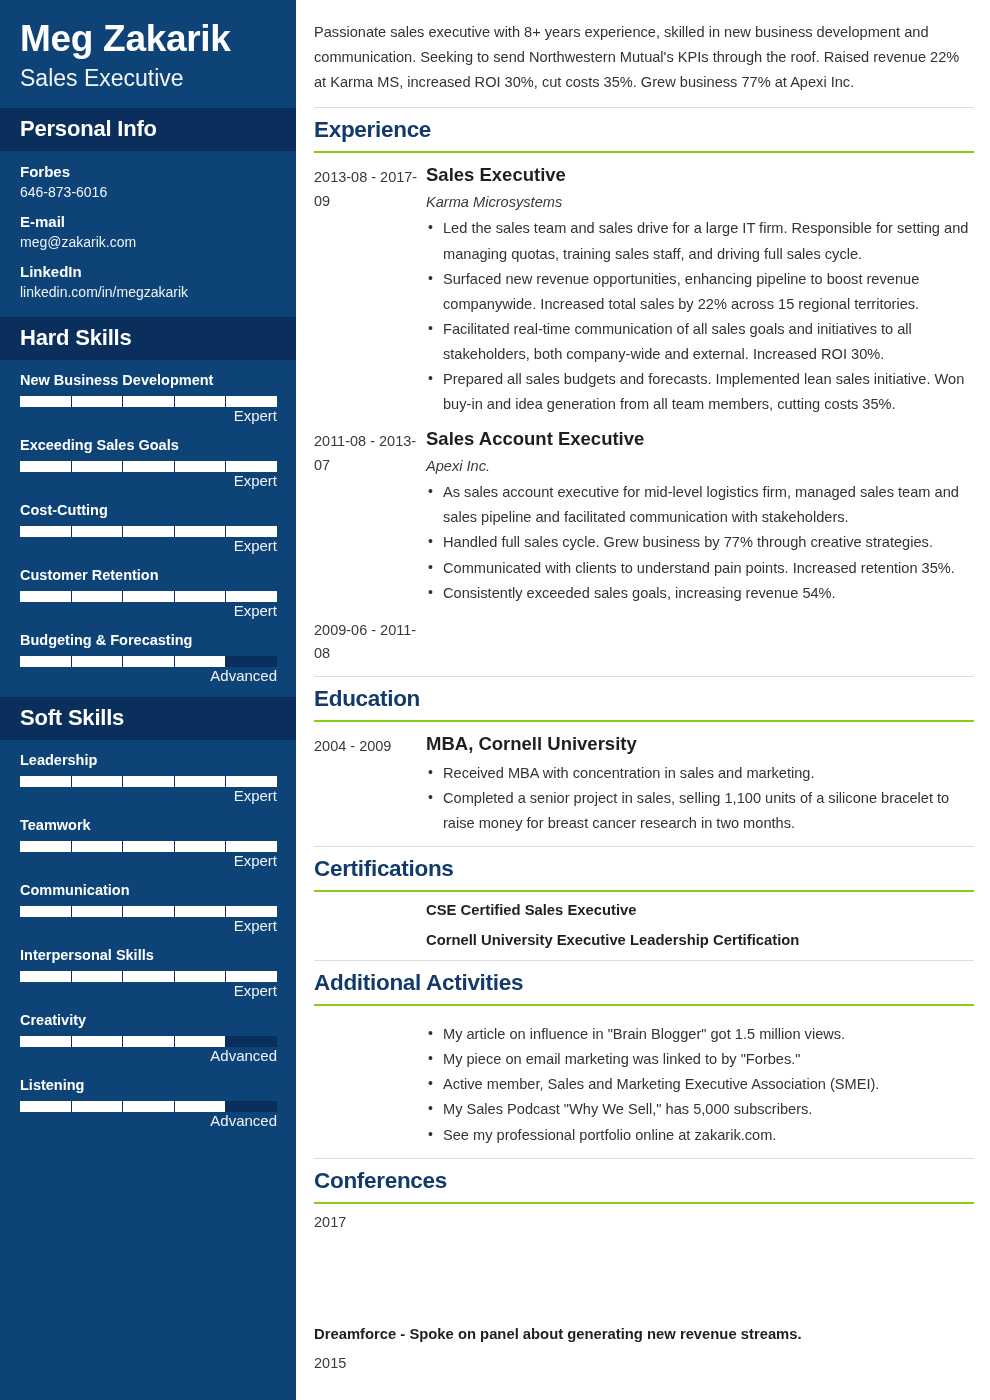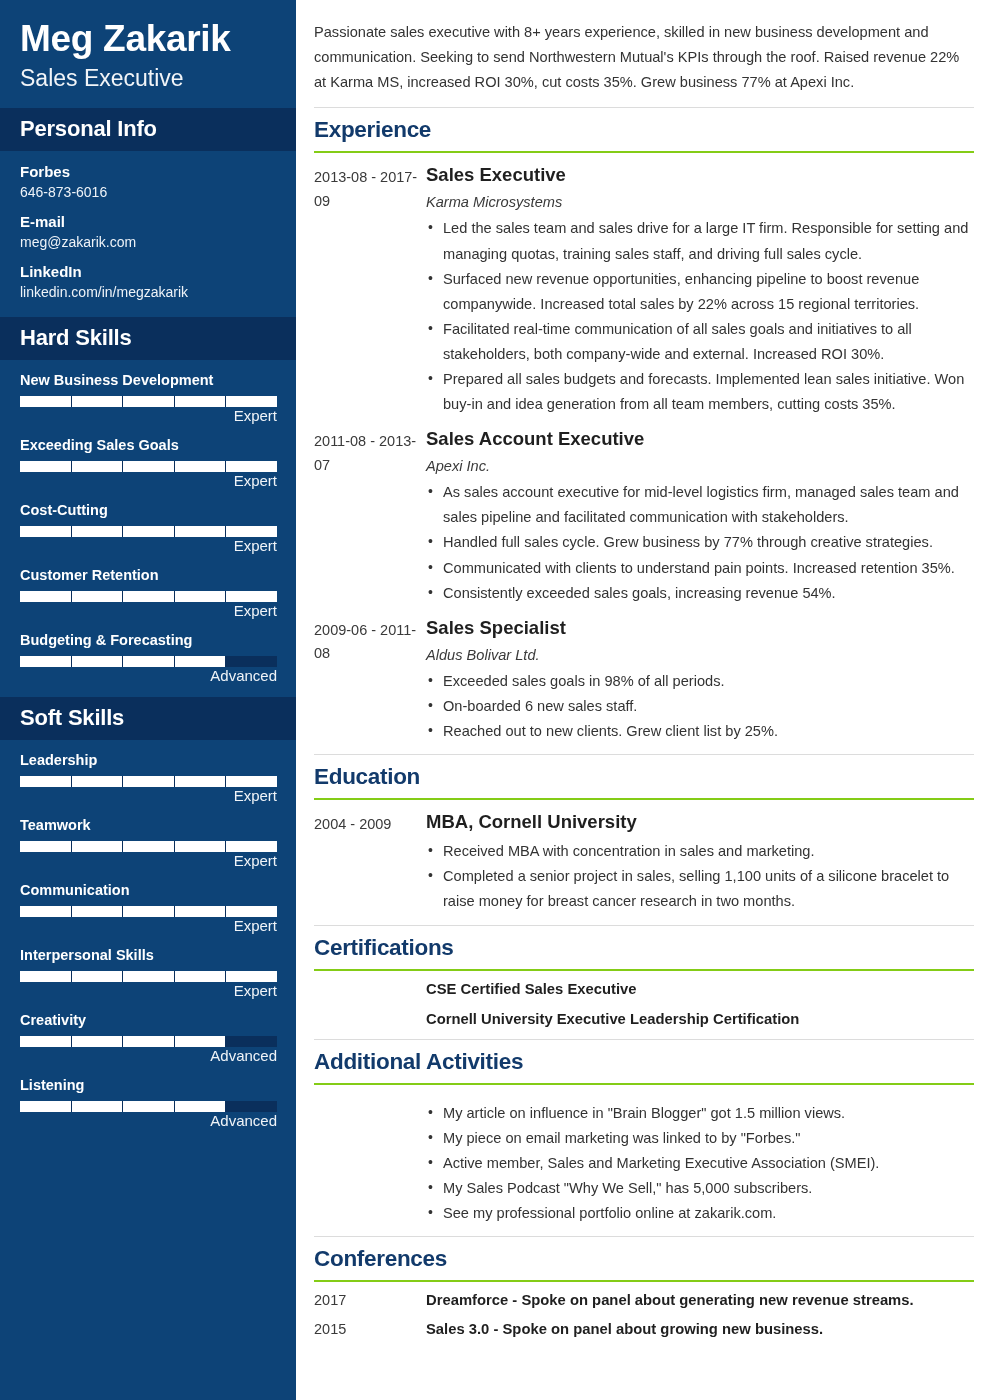--- a/index.html
+++ b/index.html
@@ -183,20 +183,21 @@
     font-size: 14.8px;
     font-weight: bold;
     color: #1f1f1f;
     margin-bottom: 14px;
   }
   .plain-line:last-child { margin-bottom: 2px; }
 
   .conf-row {
     display: flex;
     margin-bottom: 13px;
+    flex-direction: column;
   }
   .conf-year {
     flex: 0 0 112px;
     font-size: 14.5px;
     color: #3a3a3a;
   }
   .conf-text {
     flex: 1 1 auto;
     font-size: 14.8px;
     font-weight: bold;
@@ -396,29 +397,20 @@
               <ul class="bullets">
                 <li>As sales account executive for mid-level logistics firm, managed sales team and sales pipeline and facilitated communication with stakeholders.</li>
                 <li>Handled full sales cycle. Grew business by 77% through creative strategies.</li>
                 <li>Communicated with clients to understand pain points. Increased retention 35%.</li>
                 <li>Consistently exceeded sales goals, increasing revenue 54%.</li>
               </ul>
             </div>
           </div>
           <div class="entry">
             <div class="entry-dates">2009-06 - 2011-08</div>
-            <div class="entry-main">
-              <div class="entry-title">Sales Specialist</div>
-              <div class="entry-org">Aldus Bolivar Ltd.</div>
-              <ul class="bullets">
-                <li>Exceeded sales goals in 98% of all periods.</li>
-                <li>On-boarded 6 new sales staff.</li>
-                <li>Reached out to new clients. Grew client list by 25%.</li>
-              </ul>
-            </div>
           </div>
         </div>
     </section>
 
     <section class="section">
       <div class="section-heading">Education</div>
       <div class="section-content" id="education-entries">
           <div class="entry">
             <div class="entry-dates">2004 - 2009</div>
             <div class="entry-main">

